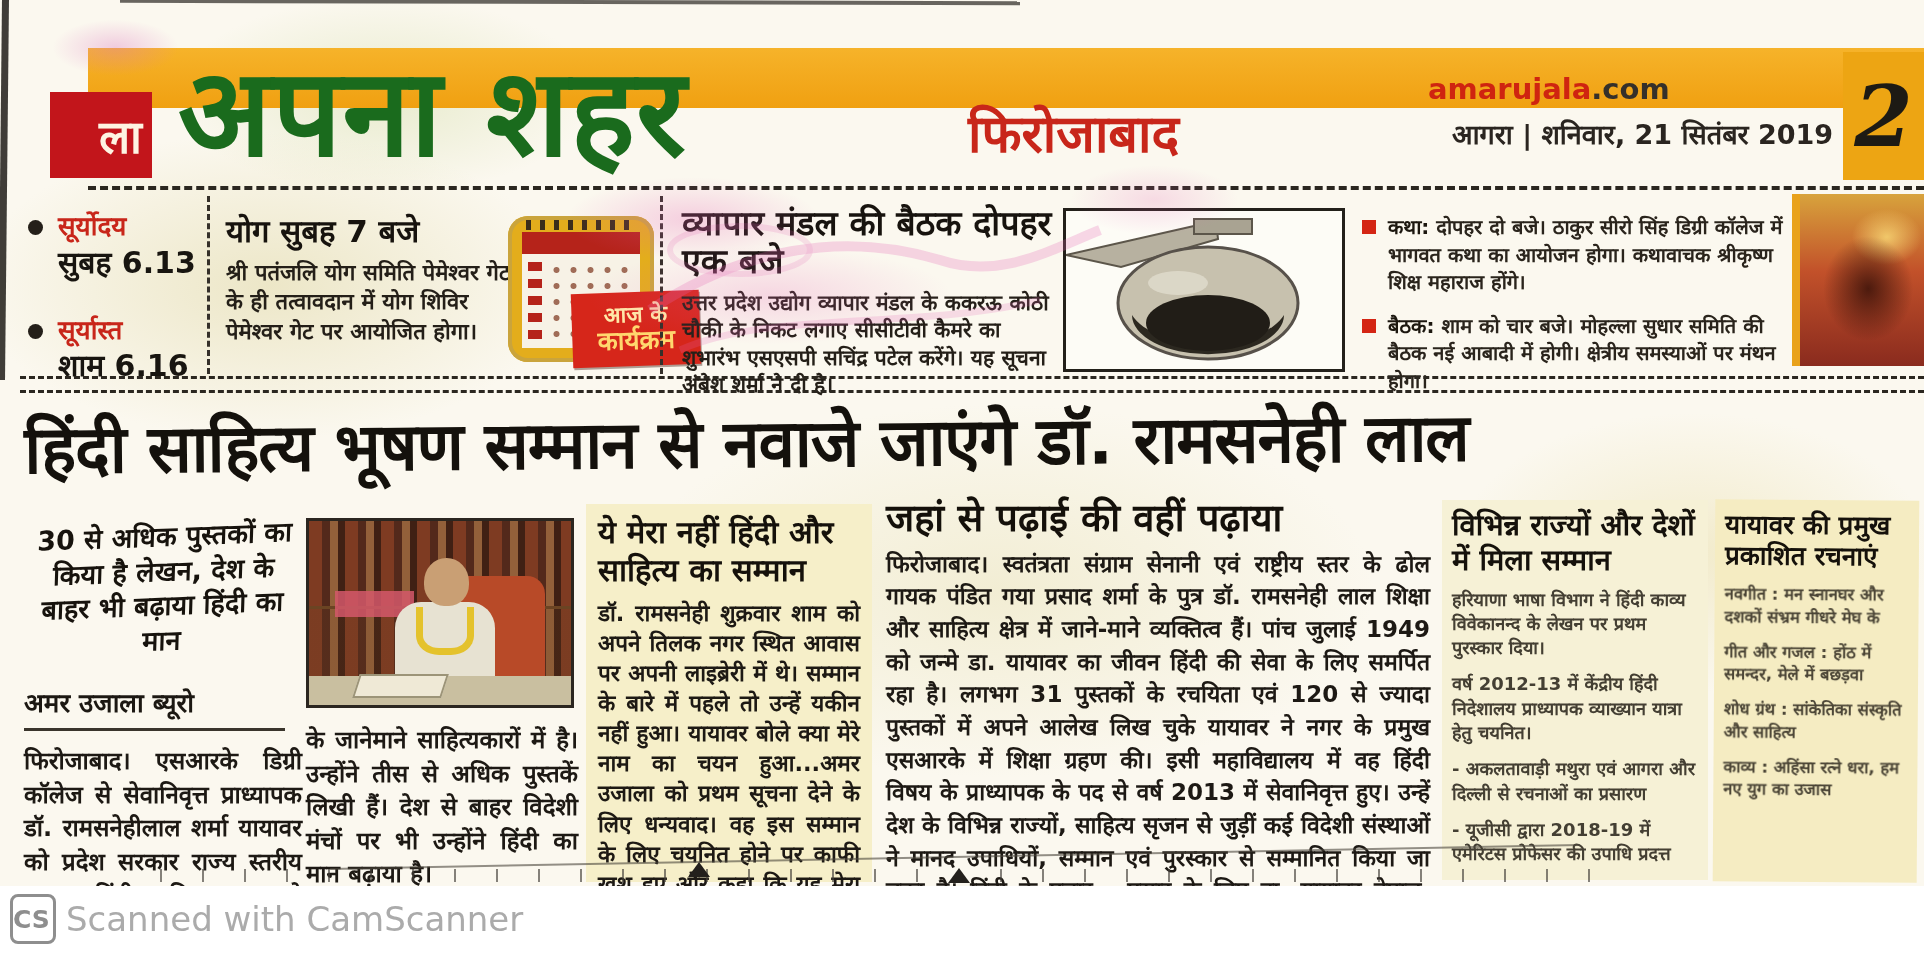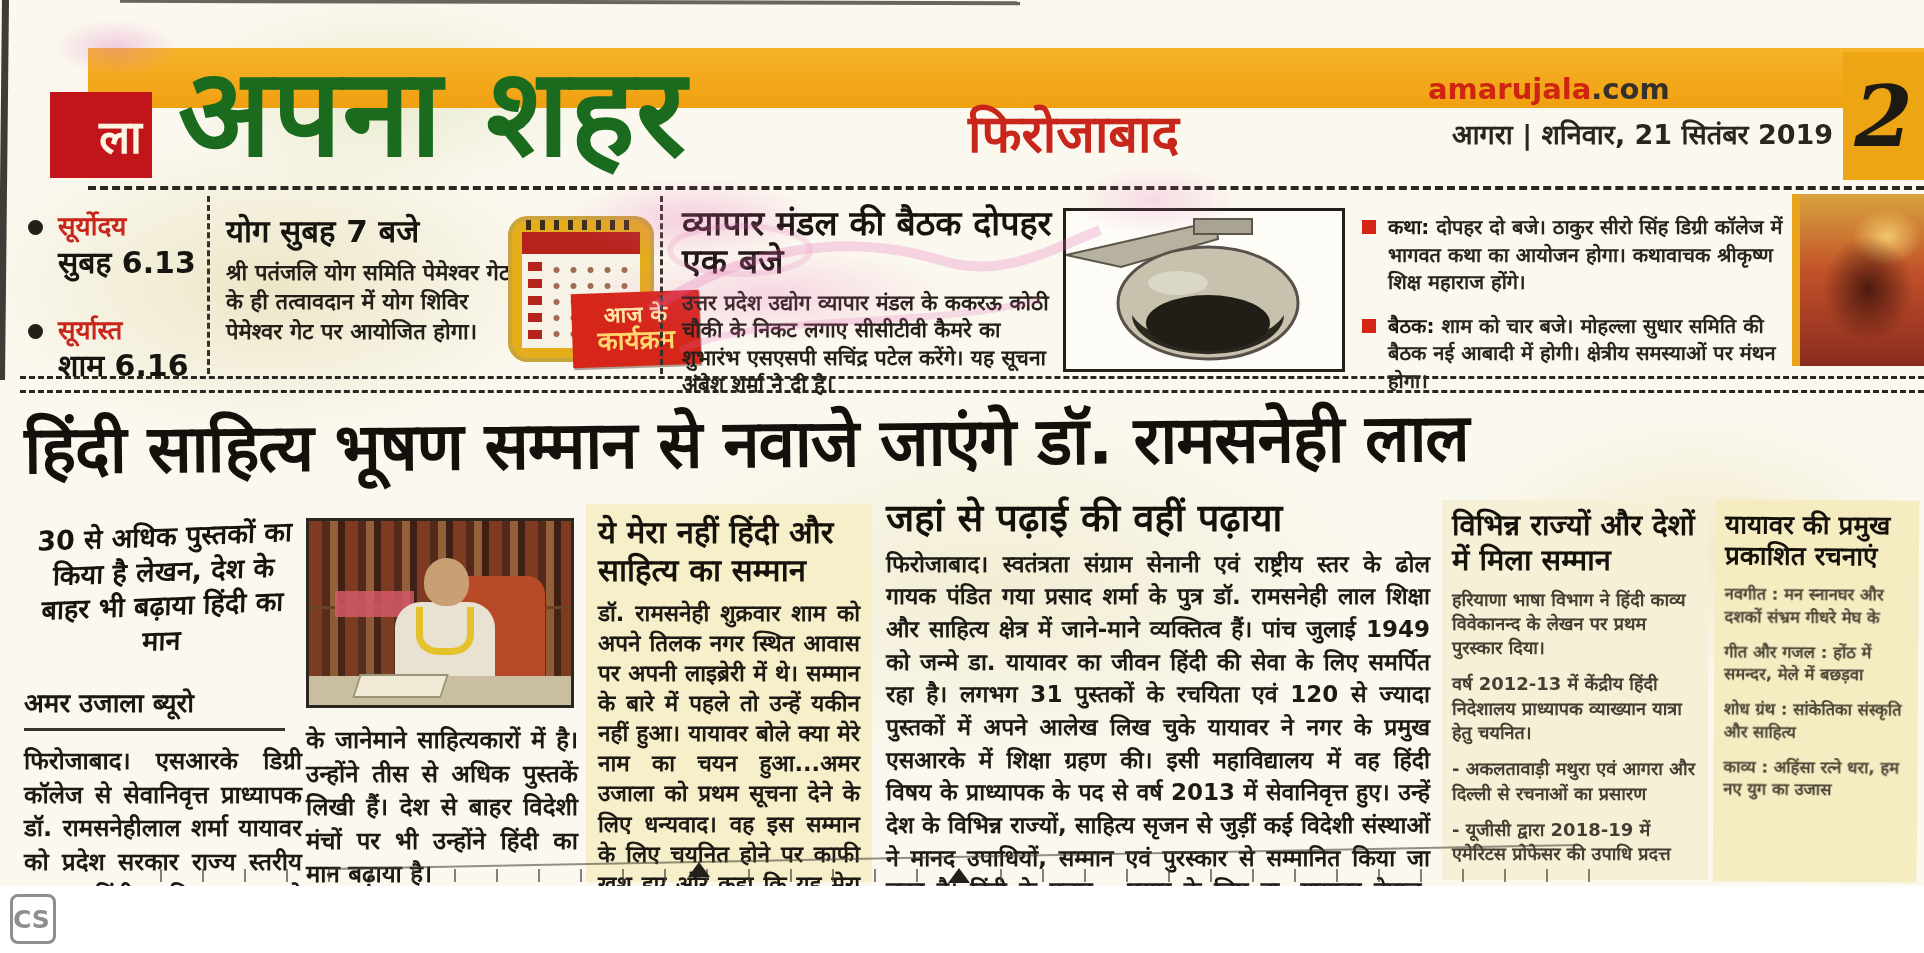--- a/index.html
+++ b/index.html
@@ -302,14 +302,15 @@
 
   <div class="abs fold-line"></div>
   <div class="abs ticks"></div>
   <div class="abs tri" style="left:688px; top:862px;"></div>
   <div class="abs tri" style="left:948px; top:868px;"></div>
 
   <div class="abs bottom-strip"></div>
   <div class="abs cs-box">
     <span>CS</span>
   </div>
+  <div class="abs cs-text">Scanned with CamScanner</div>
 
 </div>
 
 </body></html>

